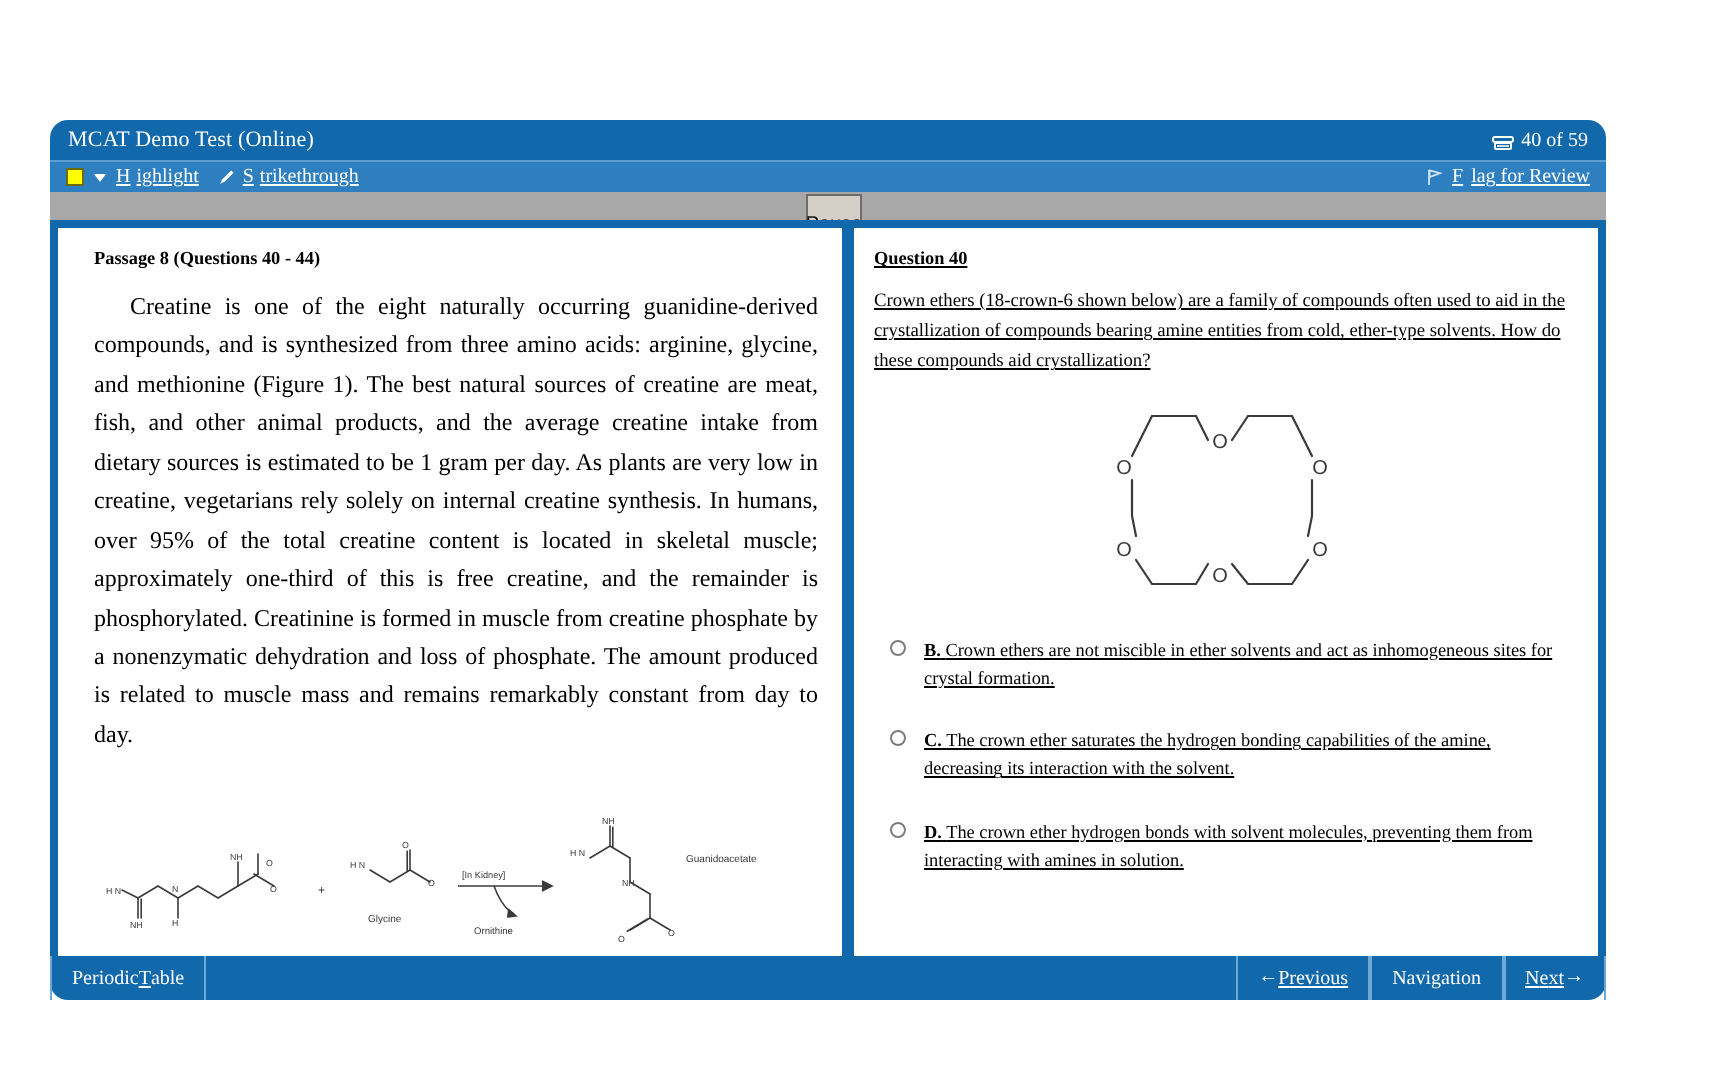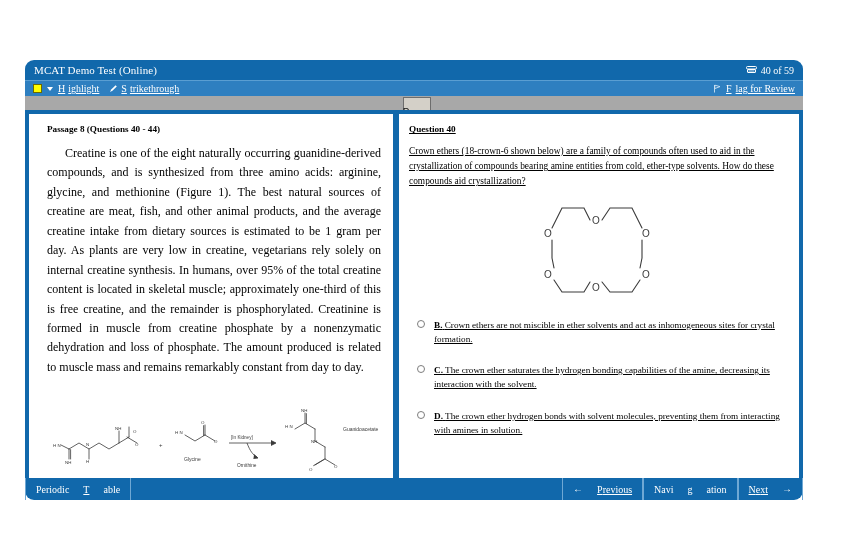--- a/index.html
+++ b/index.html
@@ -24,21 +24,21 @@
     border-top-right-radius: 9px;
     color: #ffffff;
     font-size: 11px;
     display: flex;
     align-items: center;
     padding: 0 9px;
   }
   .titlebar .title { letter-spacing: .1px; }
   .titlebar .counter {
     margin-left: auto;
-    display: flex; align-items: flex-start; gap: 4px;
+    display: flex; align-items: flex-end; gap: 4px;
     font-size: 10px;
   }
   
   .toolbar {
     height: 16px;
     background: #2e7fc0;
     border-top: 1px solid #5a9ed2;
     display: flex;
     align-items: center;
     padding: 0 8px;
@@ -87,21 +87,21 @@
     background: #1168ab;
     display: flex;
     padding: 4px 4px 0 4px;
   }
   .panel {
     background: #ffffff;
     height: 100%;
     overflow: hidden;
     position: relative;
   }
-  .panel-left { width: 364px; padding: 8px 12px 0 18px; }
+  .panel-left { width: 392px; padding: 8px 12px 0 18px; }
   .divider { width: 6px; background: #1168ab; }
   .panel-right { flex: 1; padding: 8px 14px 0 10px; text-decoration: underline; }
   .sec-title {
     font-weight: bold;
     font-size: 9.2px;
     margin: 2px 0 10px 0;
     color: #000;
   }
   .passage {
     font-size: 12px;
@@ -148,21 +148,21 @@
     height: 22px;
     background: #1168ab;
     border-bottom-left-radius: 9px;
     border-bottom-right-radius: 9px;
     display: flex;
     align-items: stretch;
     color: #ffffff;
     font-size: 10px;
   }
   .fbtn {
-    display: flex; align-items: center; gap: 14px;
+    display: flex; align-items: center; gap: 0;
     padding: 0 10px;
     border-left: 1px solid #6fa8d4;
     border-right: 1px solid #6fa8d4;
     cursor: pointer;
     white-space: nowrap;
     justify-content: center;
   }
   .fbtn:first-child { border-left: 1px solid #6fa8d4; }
   .spacer { flex: 1; }
   .arrow-l, .arrow-r { font-size: 10px; line-height: 1; }

